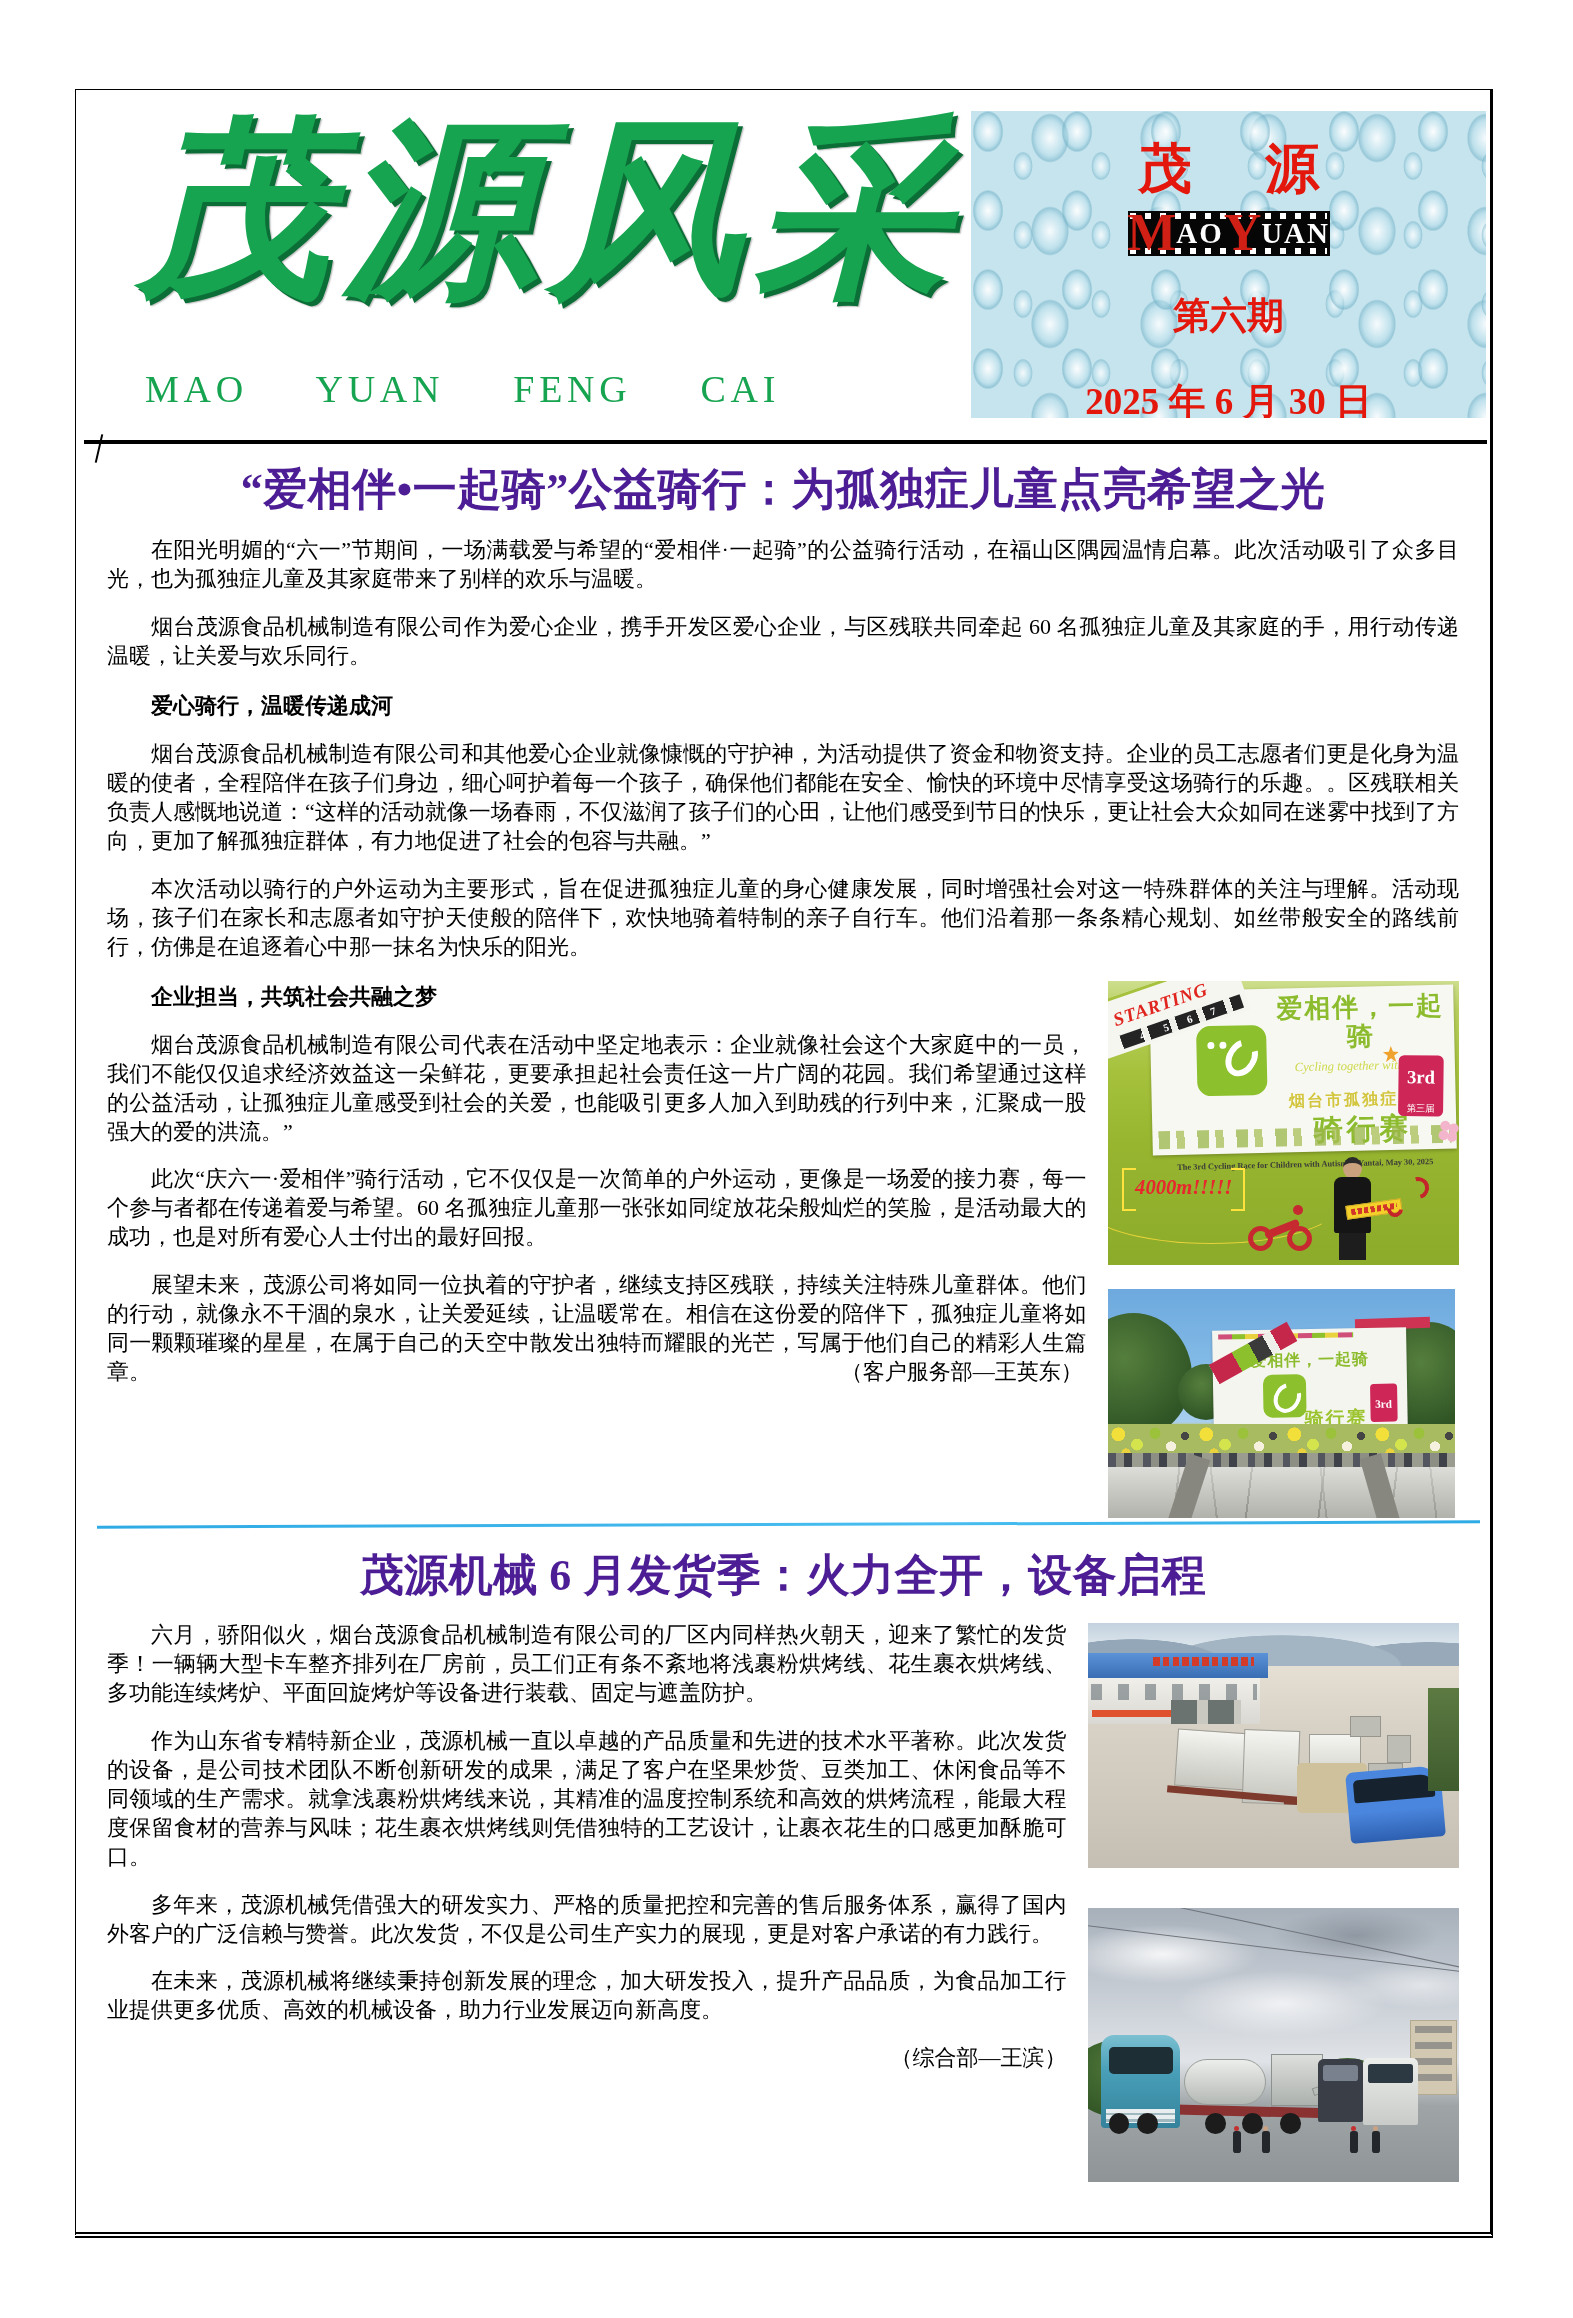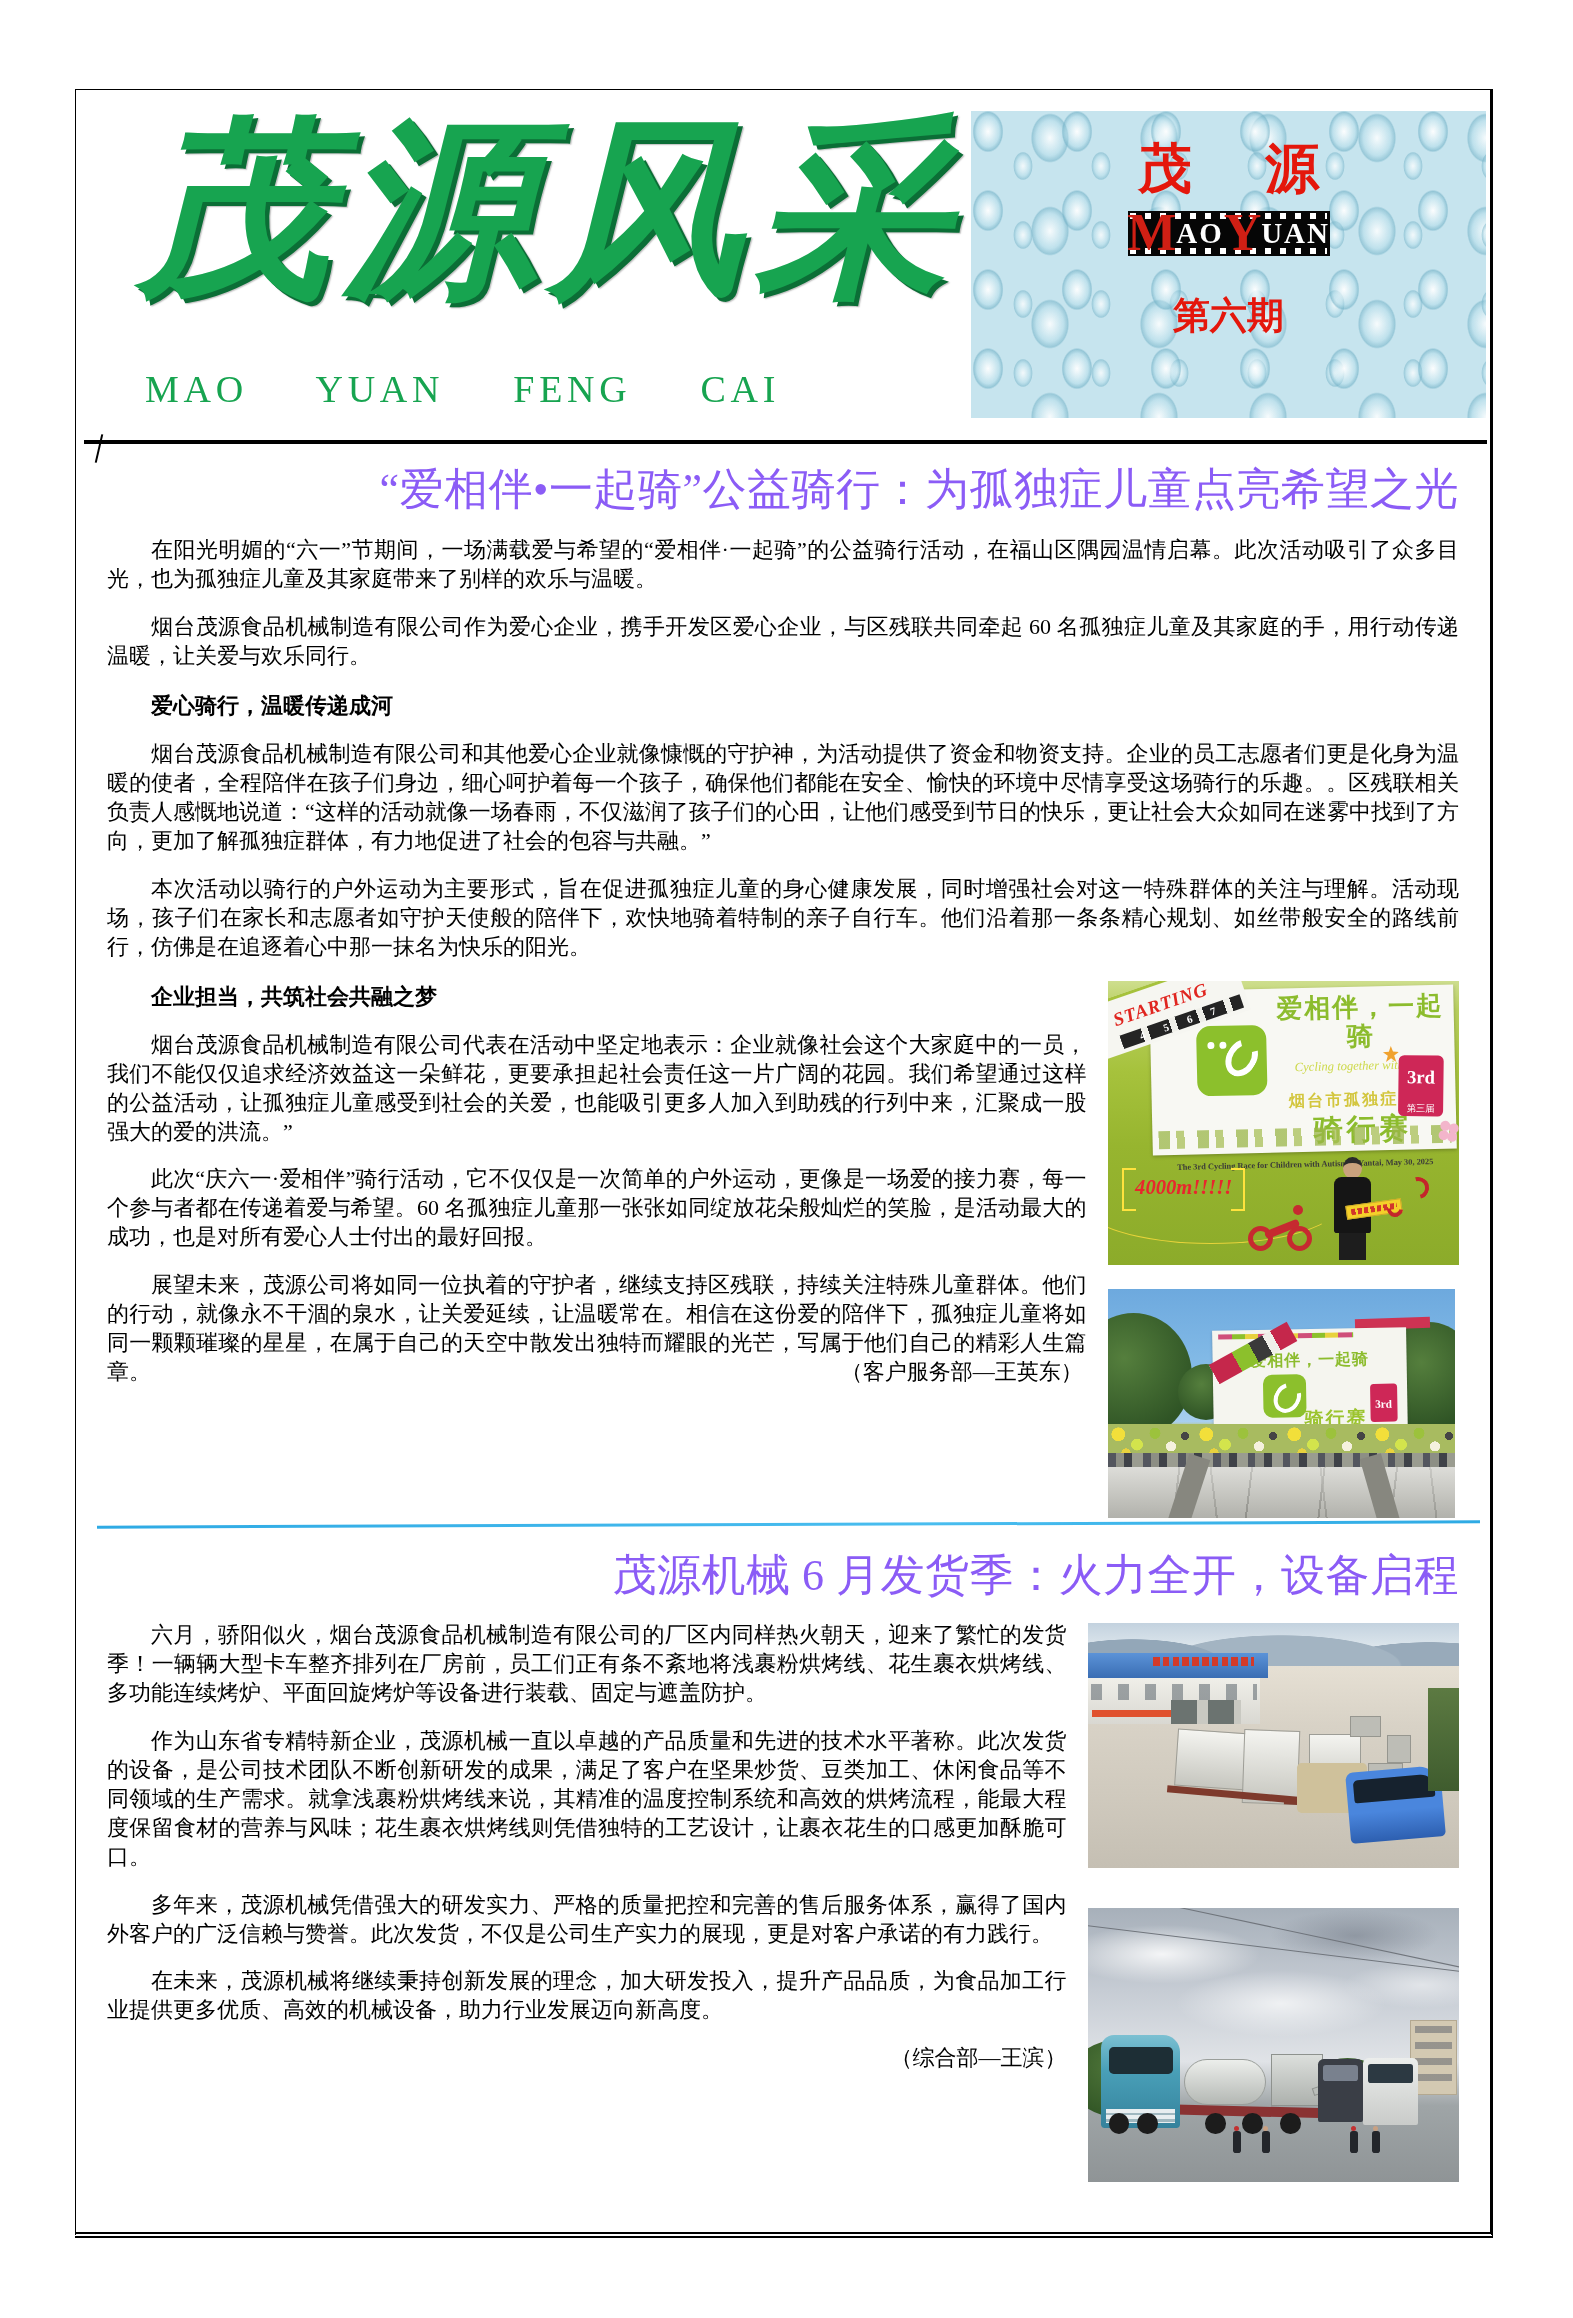--- a/index.html
+++ b/index.html
@@ -47,22 +47,22 @@
   .fs-white { font-size:29px; color:#fff; letter-spacing:1.9px; }
   .issue { margin-top:35px; font-size:37px; font-weight:bold; }
   .date  { margin-top:36px; font-size:37px; font-weight:bold; }
   .header-rule { position:absolute; left:7.5px; right:2.8px; top:350px; height:2.3px;
                  border-top:3.3px solid #000; border-bottom:1.4px solid #000; }
   .rule-tick { position:absolute; left:21.5px; top:344px; width:1.9px; height:29px; background:#000;
                transform:rotate(13deg); }
   
   .main { padding:0 31px; font-size:22px; line-height:29px; text-align:justify; }
   .a-title {
-    color:#8b5cf6; font-weight:normal; font-size:44px; line-height:1.16;
-    text-align:right; margin:23.4px 0 19.6px; letter-spacing:0.5px;
+    color:#4c1d95; font-weight:bold; font-size:44px; line-height:1.16;
+    text-align:center; margin:23.4px 0 19.6px; letter-spacing:0.5px;
   }
   .para { text-indent:2em; margin:18.7px 0; }
   .subhead { font-weight:bold; text-indent:2em; margin:21.5px 0 18.7px; }
   .attr-inline { float:right; padding-right:3.7px; }
   .attr-block { text-align:right; padding-right:89px; }
   .cyan-rule { clear:both; height:3.3px; margin:16px -10.3px 0;
                background:linear-gradient(90deg,#2eaae4,#49bdef 60%,#2eaae4);
                transform:rotate(-0.22deg); width:1383px; }
   
   .photos1 { float:right; width:351px; margin:1.9px 0 4.7px 21.5px; }
@@ -282,20 +282,21 @@
         <div class="perf perf-top"></div>
         <div class="perf perf-bot"></div>
         <div class="fs-letters">
           <span class="fs-red">M</span>
             <span class="fs-white">AO</span>
             <span class="fs-red">Y</span>
             <span class="fs-white">UAN</span>
         </div>
       </div>
       <div class="issue">第六期</div>
+      <div class="date">2025 年 6 月 30 日</div>
     </div>
 
     <div class="header-rule"></div>
     <div class="rule-tick"></div>
   </div>
 
   <div class="main">
 
     <div class="a-title">“爱相伴•一起骑”公益骑行：为孤独症儿童点亮希望之光</div>
     <p class="para">在阳光明媚的“六一”节期间，一场满载爱与希望的“爱相伴·一起骑”的公益骑行活动，在福山区隅园温情启幕。此次活动吸引了众多目光，也为孤独症儿童及其家庭带来了别样的欢乐与温暖。</p>

